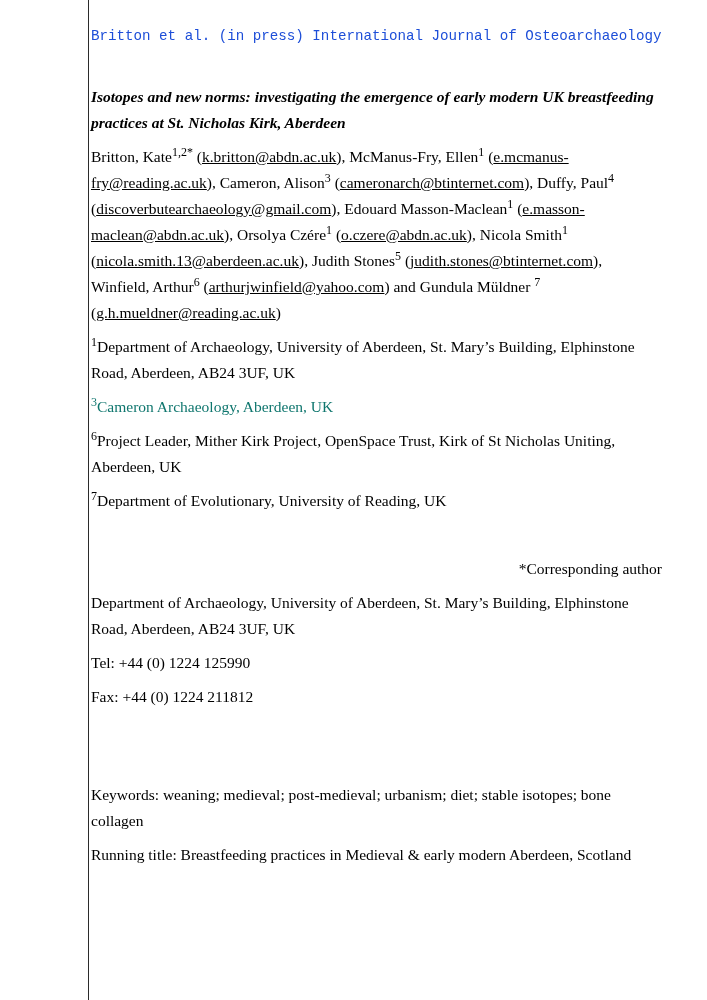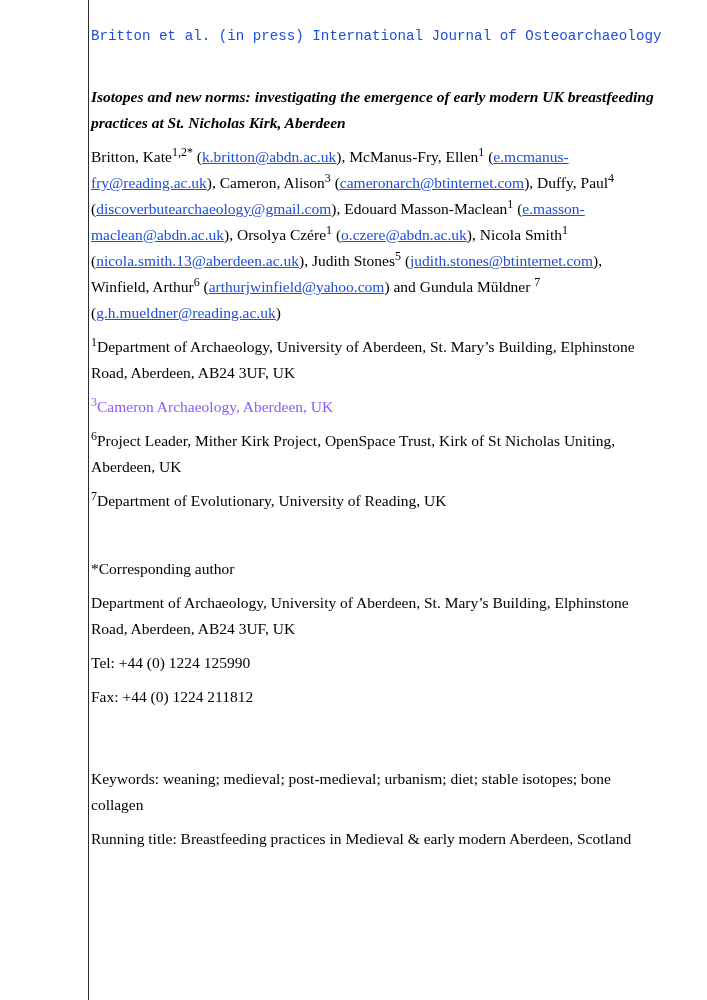--- a/index.html
+++ b/index.html
@@ -48,32 +48,33 @@
     font-style: italic;
   }
   .authors {
     margin-top: 2px;
   }
   sup {
     font-size: 12px;
     line-height: 0;
   }
   a.email-link {
-    color: #1d4ed8;
+    color: #000000;
     text-decoration: underline;
     cursor: pointer;
   }
   .muted {
-    color: #8b5cf6;
+    color: #0f766e;
   }
   .gap-before {
     margin-top: 42px;
+    text-align: right;
   }
   .gap-before-lg {
-    margin-top: 56px;
+    margin-top: 72px;
   }
 </style>
 </head>
 <body>
 
 <div class="page">
 
   <div class="change-bar"></div>
 
   <div class="content">

